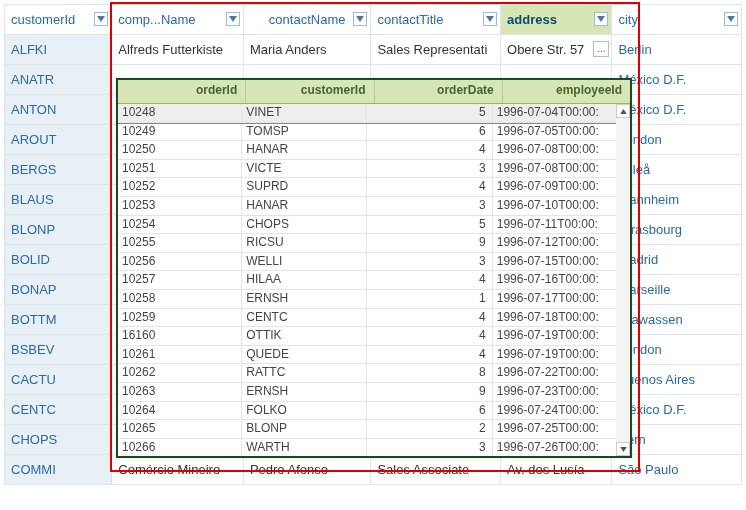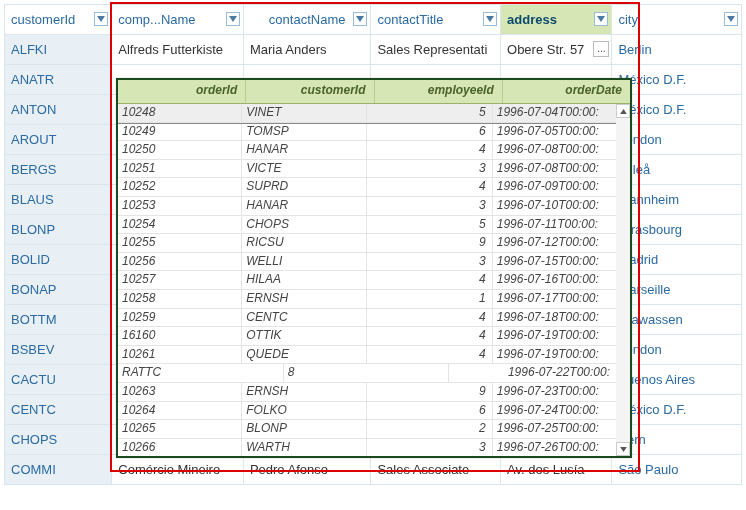--- a/index.html
+++ b/index.html
@@ -11,21 +11,21 @@
   .main-table th, .main-table td { border: 1px solid #d9e6ee; height: 30px; padding: 0 6px; text-align: left; white-space: nowrap; overflow: hidden; }
   .main-table th { color: #2b6aa3; font-weight: 400; position: relative; }
   .main-table th.sel { background: #d6e6b5; color: #0c4a6e; font-weight: 600; }
   .main-table th .drop { position: absolute; right: 3px; top: 7px; width: 14px; height: 14px; border: 1px solid #9abcd8; background: #fff; display: flex; align-items: center; justify-content: center; }
   .main-table th .drop svg { width: 8px; height: 6px; }
   .main-table td.link { color: #2b6aa3; background: #e8f0f5; }
   .main-table td.city { color: #2b6aa3; }
   .main-table td.addr { position: relative; }
   .main-table td.addr .ell { position: absolute; right: 2px; top: 6px; width: 16px; height: 16px; border: 1px solid #bbb; background: #fff; font-size: 10px; line-height: 13px; text-align: center; color: #555; }
 
-  .popup { position: absolute; left: 116px; top: 78px; width: 516px; height: 380px; background: #fff; border: 2px solid #1b4a20; z-index: 10; display: flex; flex-direction: column; box-shadow: 0 0 0 1px rgba(0,0,0,.05); font-style: italic; }
+  .popup { position: absolute; left: 116px; top: 78px; width: 516px; height: 380px; background: #fff; border: 2px solid #1b4a20; z-index: 10; display: flex; flex-direction: column; box-shadow: 0 0 0 1px rgba(0,0,0,.05); }
   .popup .hdr { display: flex; background: #d6e6b5; height: 24px; border-bottom: 1px solid #9ab36a; }
   .popup .hdr div { flex: 1 1 0; font-weight: 600; color: #4a632a; font-size: 12px; text-align: right; padding: 3px 8px 0 0; border-right: 1px solid #b8cc8f; white-space: nowrap; overflow: hidden; }
   .popup .hdr div:last-child { border-right: none; }
   .popup .body { flex: 1; overflow: hidden; position: relative; }
   .popup .rows { position: absolute; inset: 0 14px 0 0; }
   .popup .row { display: flex; height: 18.6px; border-bottom: 1px solid #e4e4e4; }
   .popup .row:first-child { background: #eee; outline: 1px solid #888; }
   .popup .row div { flex: 1 1 0; font-size: 12px; padding: 1px 4px 0; border-right: 1px solid #e4e4e4; white-space: nowrap; overflow: hidden; color: #444; }
   .popup .row div:nth-child(3) { text-align: right; padding-right: 6px; }
   .popup .row div:last-child { border-right: none; }
@@ -196,22 +196,22 @@
         <td class="addr"><span>Av. dos Lusía</span></td>
         <td class="city"><span>São Paulo</span></td>
       </tr>
     </tbody>
 </table>
 
 <div class="popup">
   <div class="hdr" id="popup-head">
       <div>orderId</div>
       <div>customerId</div>
+      <div>orderDate</div>
       <div>employeeId</div>
-      <div>orderDate</div>
     </div>
   <div class="body">
     <div class="rows" id="popup-body">
         <div class="row">
           <div>10248</div>
           <div>VINET</div>
           <div>5</div>
           <div>1996-07-04T00:00:</div>
         </div>
         <div class="row">
@@ -286,20 +286,21 @@
           <div>4</div>
           <div>1996-07-19T00:00:</div>
         </div>
         <div class="row">
           <div>10261</div>
           <div>QUEDE</div>
           <div>4</div>
           <div>1996-07-19T00:00:</div>
         </div>
         <div class="row">
+          <div>10262</div>
           <div>RATTC</div>
           <div>8</div>
           <div>1996-07-22T00:00:</div>
         </div>
         <div class="row">
           <div>10263</div>
           <div>ERNSH</div>
           <div>9</div>
           <div>1996-07-23T00:00:</div>
         </div>

